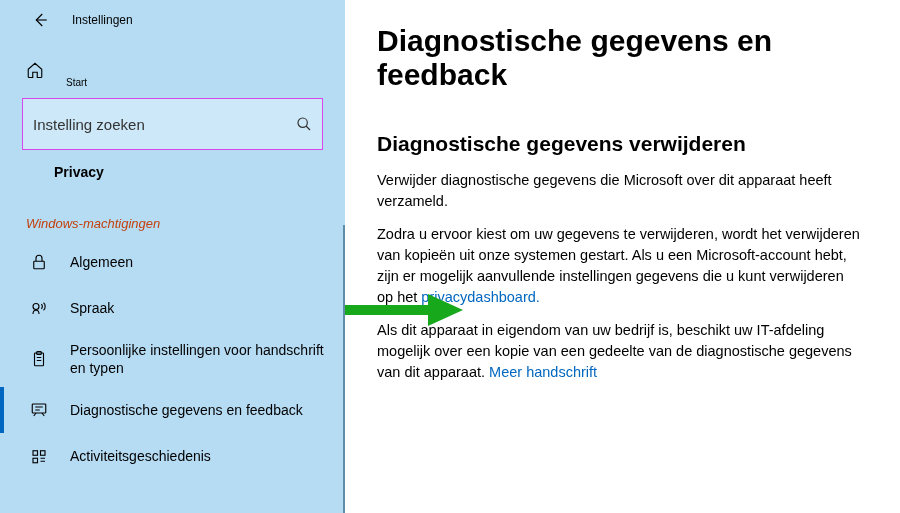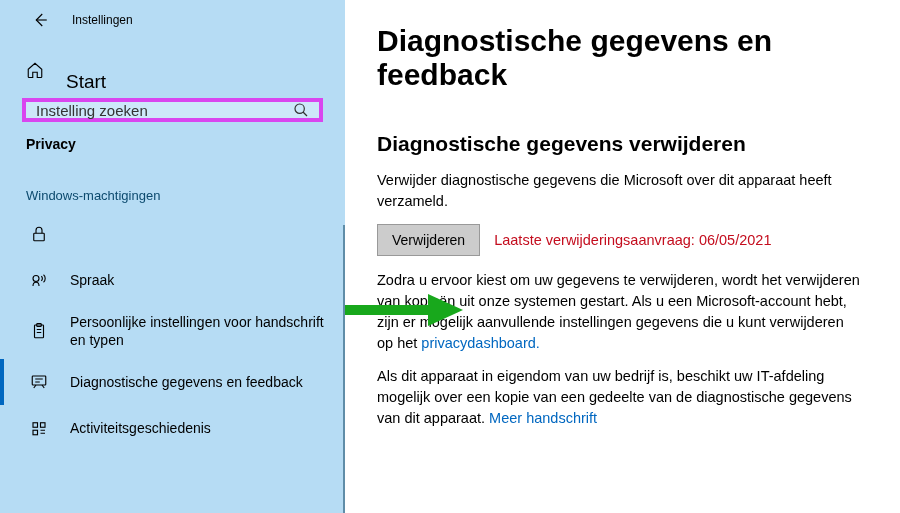--- a/index.html
+++ b/index.html
@@ -35,48 +35,50 @@
   }
   .app-title { font-size: 12px; color: #000; }
   .home-row {
     display: flex; align-items: center;
     padding: 10px 10px 10px 26px;
     height: 44px;
     margin-top: 8px;
     cursor: pointer;
   }
   .home-row .icon { width: 20px; margin-right: 20px; display:flex; align-items:center; }
-  .home-label { font-size: 19px; margin-top: 24px; }
+  .home-label { font-size: 10px; margin-top: 24px; }
   .search-box {
     margin: 6px 22px 0 22px;
-    border: 4px solid #d946ef;
+    border: 1px solid #d946ef;
     background: #cde8f9;
     display: flex; align-items: center;
-    height: 24px;
+    height: 52px;
     padding: 0 10px;
   }
   .search-input {
     flex: 1;
     border: none;
     background: transparent;
     outline: none;
     font-size: 15px;
     color: #333;
   }
   .search-input::placeholder { color: #333; }
   .search-icon { width: 16px; display:flex; }
   .current-cat {
     padding: 14px 26px 10px 26px;
     font-weight: 600;
     font-size: 14px;
+    margin-left: 28px;
   }
   .section-header {
     padding: 26px 26px 8px 26px;
     font-size: 13px;
-    color: #0c4a6e;
+    color: #c2410c;
+    font-style: italic;
   }
   .nav-item {
     display: flex; align-items: center;
     padding: 10px 10px 10px 26px;
     min-height: 46px;
     cursor: pointer;
     font-size: 14px;
     border-left: 4px solid transparent;
     position: relative;
   }
@@ -181,20 +183,21 @@
 
     <div class="section-header">Windows-machtigingen</div>
 
     <div class="nav-item">
       <span class="icon">
         <svg width="18" height="18" viewBox="0 0 24 24" fill="none" stroke="#000" stroke-width="1.5">
             <rect x="5" y="11" width="14" height="10" rx="1"></rect>
             <path d="M8 11V7a4 4 0 0 1 8 0v4"></path>
           </svg>
       </span>
+      <span class="label">Algemeen</span>
     </div>
 
     <div class="nav-item">
       <span class="icon">
         <svg width="18" height="18" viewBox="0 0 24 24" fill="none" stroke="#000" stroke-width="1.5">
             <circle cx="8" cy="10" r="4"></circle>
             <path d="M4 20c0-3 2-5 4-5s4 2 4 5"></path>
             <path d="M15 7c2 1 2 5 0 6"></path>
             <path d="M18 5c3 2 3 8 0 10"></path>
           </svg>
@@ -240,24 +243,20 @@
   </aside>
 
   <main class="content">
     <h1 class="page-title">Diagnostische gegevens en feedback</h1>
 
 
     <h2 class="section-title">Diagnostische gegevens verwijderen</h2>
 
     <p class="body-text">Verwijder diagnostische gegevens die Microsoft over dit apparaat heeft verzameld.</p>
 
-    <div class="delete-row">
-      <button class="delete-btn">Verwijderen</button>
-      <span class="red-text">Laatste verwijderingsaanvraag: 06/05/2021</span>
-    </div>
 
     <p class="body-text">
       <span>Zodra u ervoor kiest om uw gegevens te verwijderen, wordt het verwijderen van kopieën uit onze systemen gestart. Als u een Microsoft-account hebt, zijn er mogelijk aanvullende instellingen gegevens die u kunt verwijderen op het </span><a class="link">privacydashboard.</a>
     </p>
 
     <p class="body-text">
       <span>Als dit apparaat in eigendom van uw bedrijf is, beschikt uw IT-afdeling mogelijk over een kopie van een gedeelte van de diagnostische gegevens van dit apparaat. </span><a class="link">Meer handschrift</a>
     </p>
 
     <svg class="arrow-annot" width="130" height="36" viewBox="0 0 130 36">

